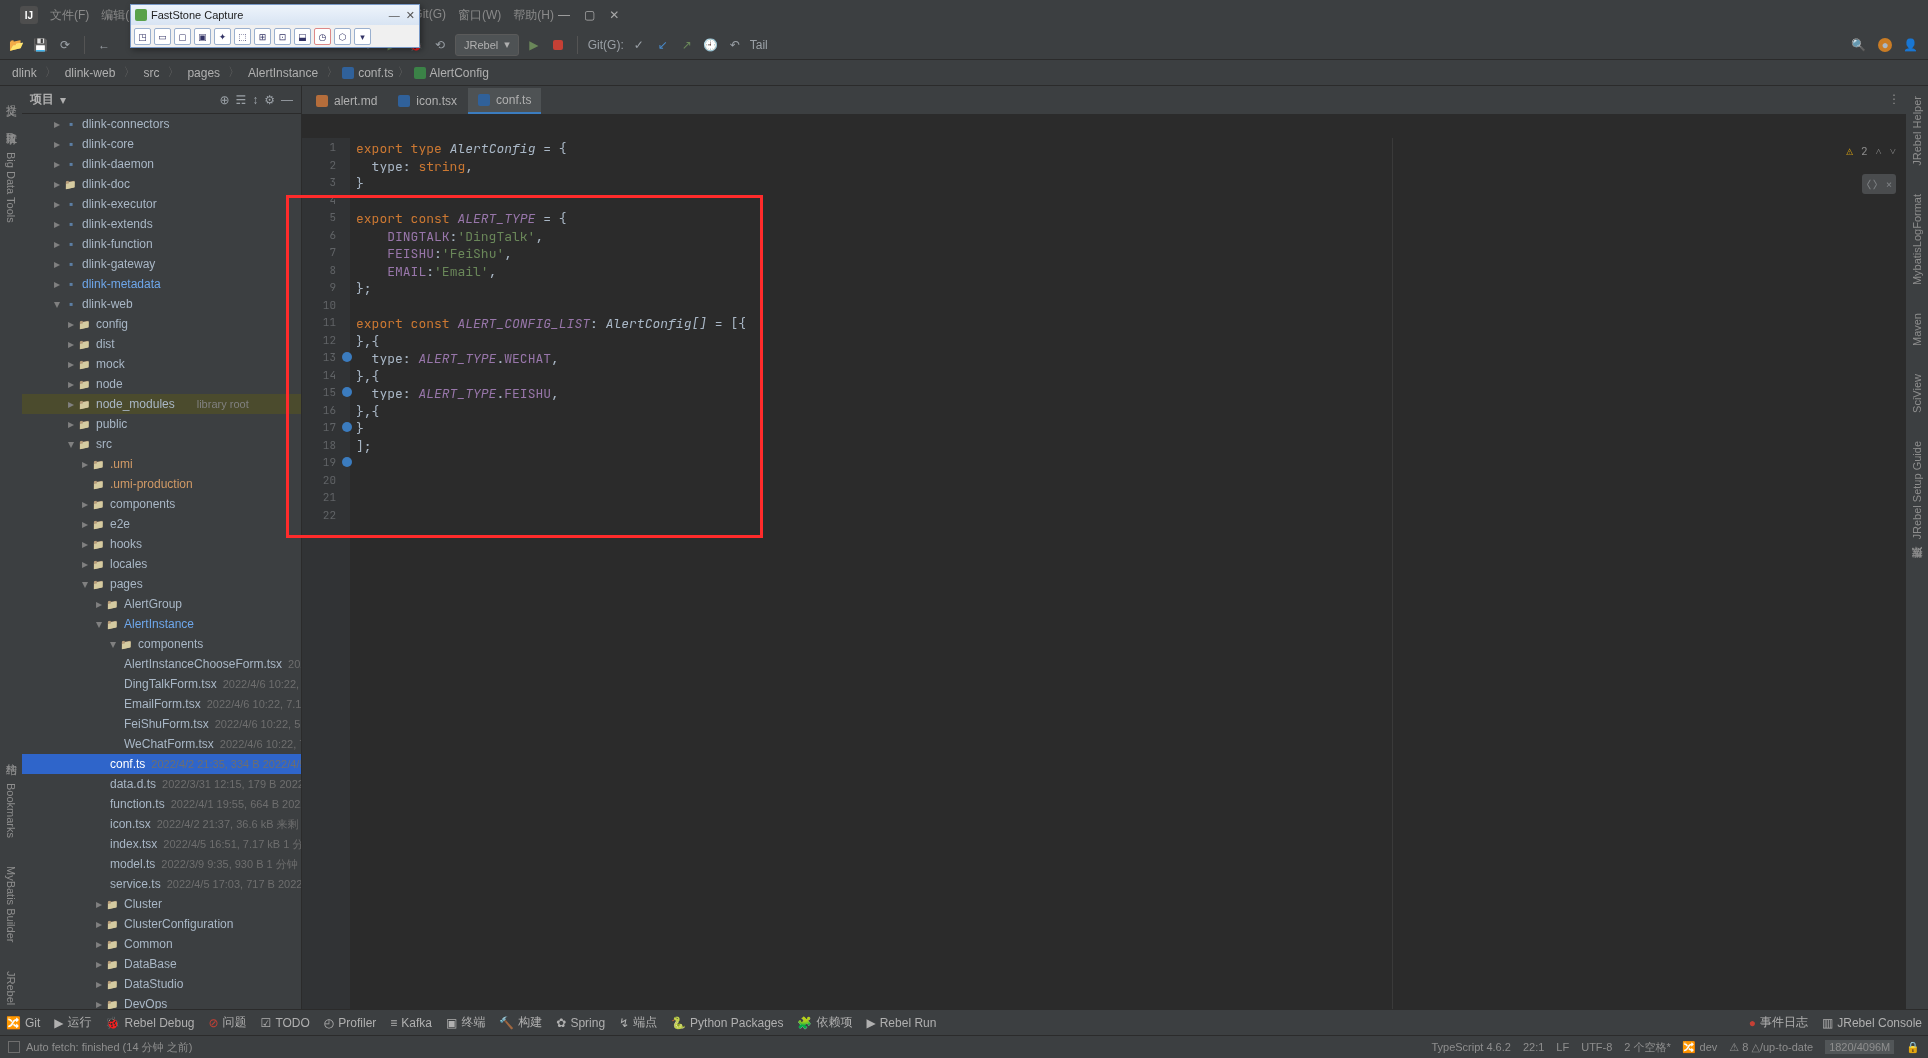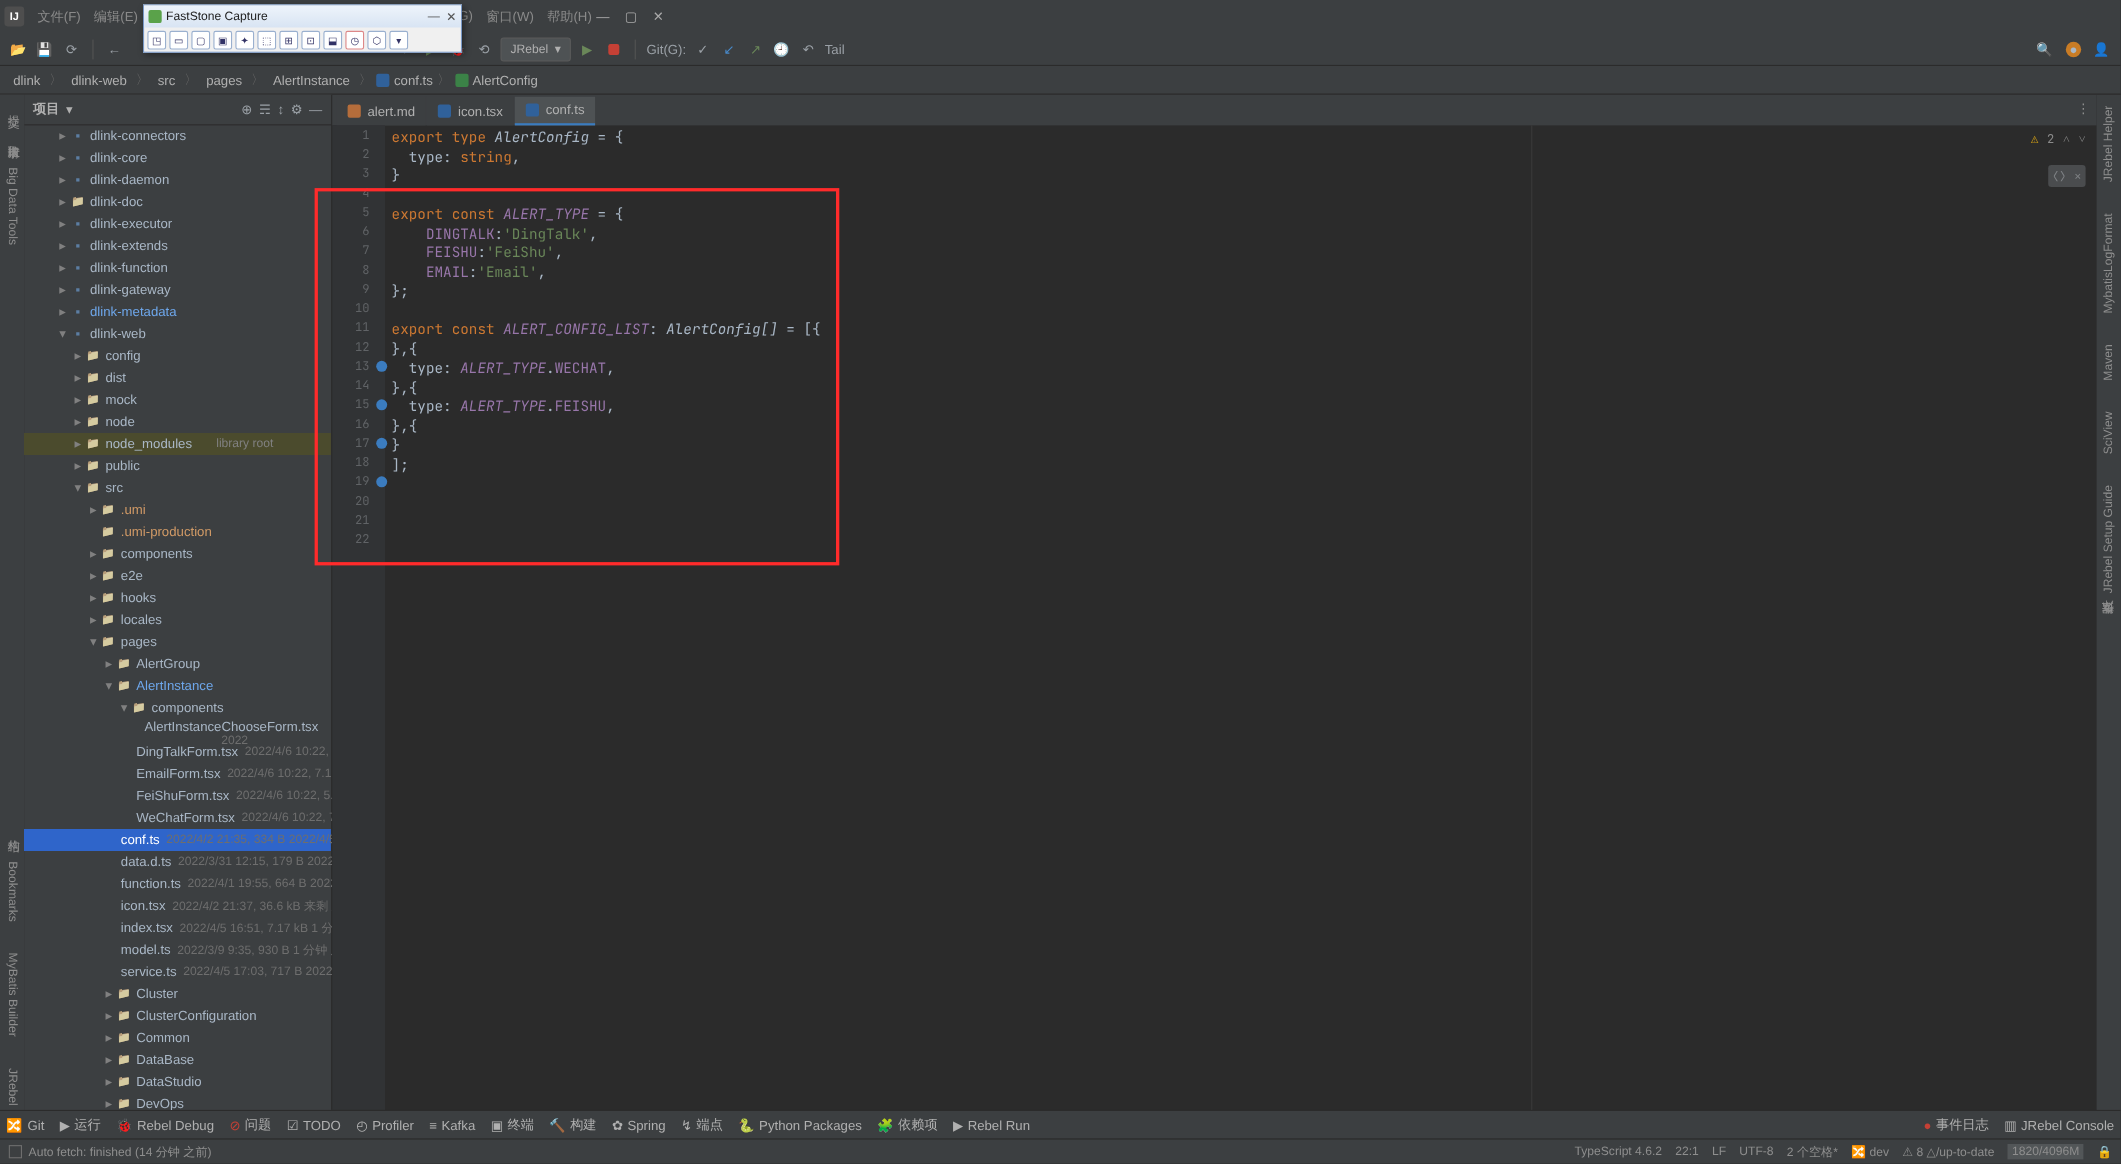--- a/index.html
+++ b/index.html
@@ -6,21 +6,21 @@
 body {
   font-family: "Segoe UI", "Microsoft YaHei", sans-serif;
   font-size: 12px;
   background: #2b2b2b;
   color: #a9b7c6;
   width: 1928px;
   height: 1058px;
   overflow: hidden;
   position: relative;
 }
-.titlebar { height: 30px; background: #3c3f41; display: flex; align-items: center; padding: 0 4px; color: #8a8a8a; }
+.titlebar { height: 30px; background: #3c3f41; display: flex; align-items: center; padding: 0 20px; color: #8a8a8a; }
 .titlebar .logo { width: 18px; height: 18px; background: #4e4e4e; border-radius: 3px; margin-right: 8px; display:flex;align-items:center;justify-content:center;color:#fff;font-weight:bold;font-size:10px; }
 .titlebar .menus { display: flex; gap: 4px; }
 .titlebar .menu-item { padding: 2px 4px; cursor: pointer; }
 .titlebar .title-text { flex: 1; text-align: center; color: #8a8a8a; font-size: 12px; }
 .titlebar .win-controls { display: flex; gap: 14px; color:#a9a9a9; }
 .titlebar .win-controls span { cursor: pointer; }
 .toolbar { height: 30px; background: #3c3f41; display: flex; align-items: center; padding: 0 8px; gap: 6px; border-bottom:1px solid #2b2b2b; }
 .toolbar .ico { width: 18px; height: 18px; display:flex;align-items:center;justify-content:center;color:#9aa0a6;cursor:pointer; }
 .toolbar .sep { width:1px; height:18px; background:#545454; margin:0 4px; }
 .toolbar .drop { height:22px; padding:0 8px; background:#4e5254; border:1px solid #5a5a5a; border-radius:3px; display:flex;align-items:center;gap:6px;color:#b0b0b0;cursor:pointer;font-size:11px; }
@@ -49,21 +49,21 @@
 .tree-ico { width:14px;height:14px;margin-right:4px;display:inline-flex;align-items:center;justify-content:center; }
 .folder-ico::before { content:"📁"; font-size:10px; filter:grayscale(0.6) brightness(0.9); }
 .module-ico::before { content:"▪"; color:#5c7ea3; }
 .tsfile-ico { width:12px;height:12px;background:#30619a;border-radius:2px;margin-right:4px; }
 .tsfile-ico.green{background:#3b8247;}
 .tree-label { flex:0 0 auto; }
 .tree-label.blue { color:#6ea7eb; }
 .tree-label.orange { color:#d19a66; }
 .tree-meta { color:#6e6e6e; margin-left:6px; font-size:11px; }
 .sub-label { color:#808080; margin-left:22px; font-size:11px; }
-.editor-area { flex:1; display:flex; flex-direction:column; background:#2b2b2b; min-width:0; }
+.editor-area { flex:1; display:flex; flex-direction:column; background:#2b2b2b; min-width:0;gap:24px; }
 .tabs { height:28px; background:#3c3f41; display:flex; align-items:flex-end; padding-left:4px; gap:1px; position:relative; }
 .tab { height:26px; padding:0 10px; display:flex;align-items:center;gap:6px; background:#3c3f41; color:#b0b0b0; cursor:pointer; font-size:12px; }
 .tab.active { background:#4e5254; border-bottom:2px solid #3b7cbf; }
 .tab .tico { width:12px;height:12px;background:#30619a;border-radius:2px; }
 .tab .tico.orange{background:#b56d3b;}
 .tabs-more { position:absolute; right:6px; top:6px; color:#8e8e8e; cursor:pointer; }
 .editor { flex:1; display:flex; position:relative; font-family: "JetBrains Mono","Consolas",monospace; font-size:13px; }
 .gutter-col { width:48px; background:#313335; color:#606366; text-align:right; padding-top:2px; }
 .gutter-col .ln { height:17.5px; padding-right:14px; font-size:11px; position:relative; }
 .gutter-col .ln .marker { position:absolute; right:-2px; top:2px; width:10px;height:10px;border-radius:50%;background:#3b7cbf; }
@@ -350,21 +350,21 @@
         <div class="tree-row" style="padding-left: 70px;">
           <span class="tree-arrow">▾</span>
           <span class="tree-ico folder-ico"></span>
           <span class="tree-label blue">AlertInstance</span>
         </div>
         <div class="tree-row" style="padding-left: 84px;">
           <span class="tree-arrow">▾</span>
           <span class="tree-ico folder-ico"></span>
           <span class="tree-label">components</span>
         </div>
-        <div class="tree-row" style="padding-left: 98px; flex-direction: column;">
+        <div class="tree-row" style="padding-left: 98px;">
           <span class="tree-arrow"> </span>
           <span class="tsfile-ico"></span>
           <span class="tree-label">AlertInstanceChooseForm.tsx</span>
           <span class="tree-meta">2022</span>
         </div>
         <div class="tree-row" style="padding-left: 98px;">
           <span class="tree-arrow"> </span>
           <span class="tsfile-ico"></span>
           <span class="tree-label">DingTalkForm.tsx</span>
           <span class="tree-meta">2022/4/6 10:22, 5.2</span>

